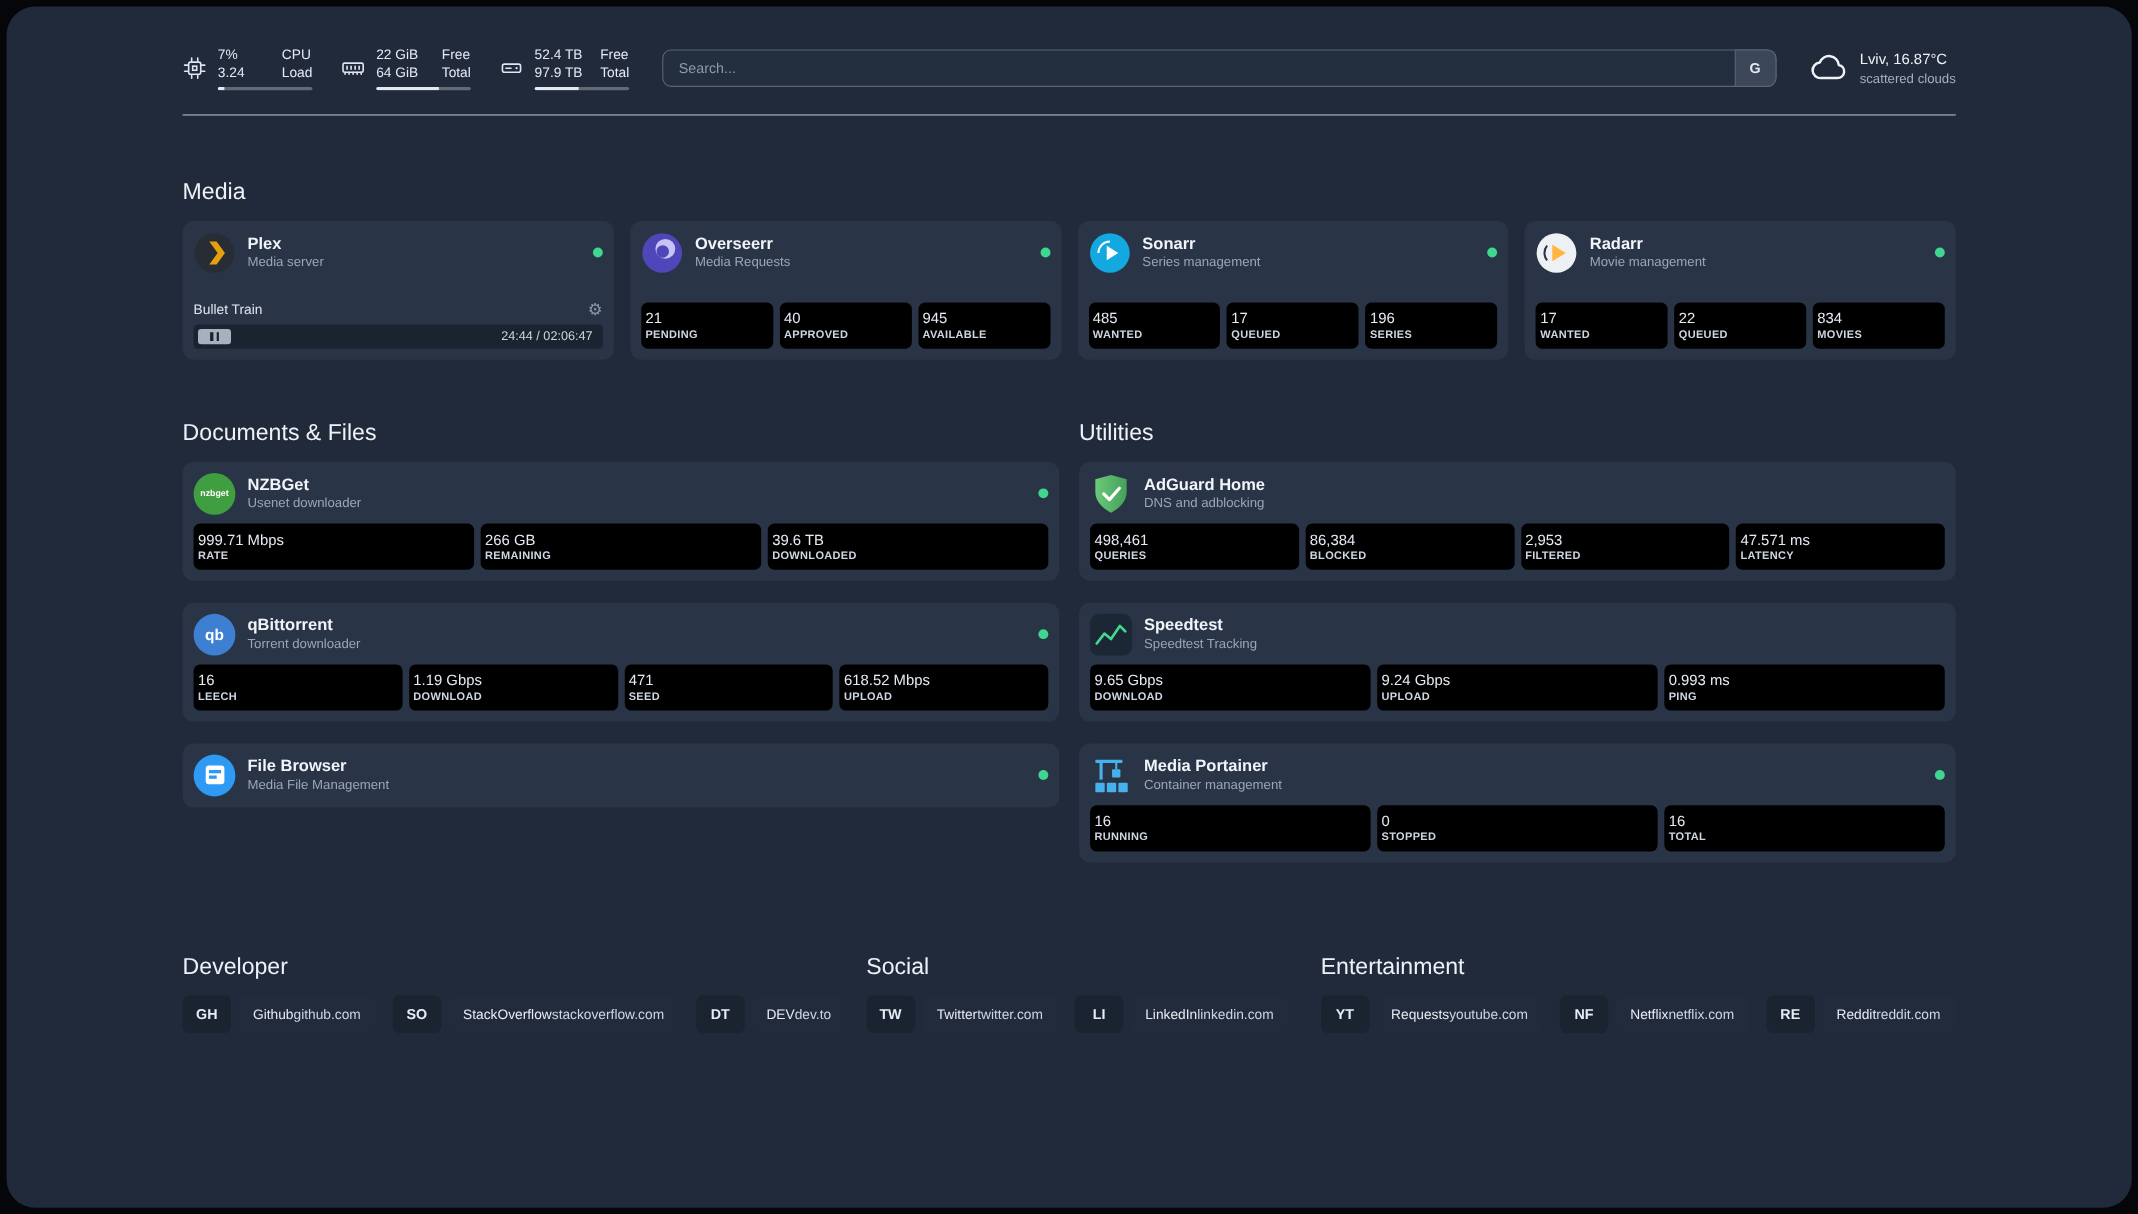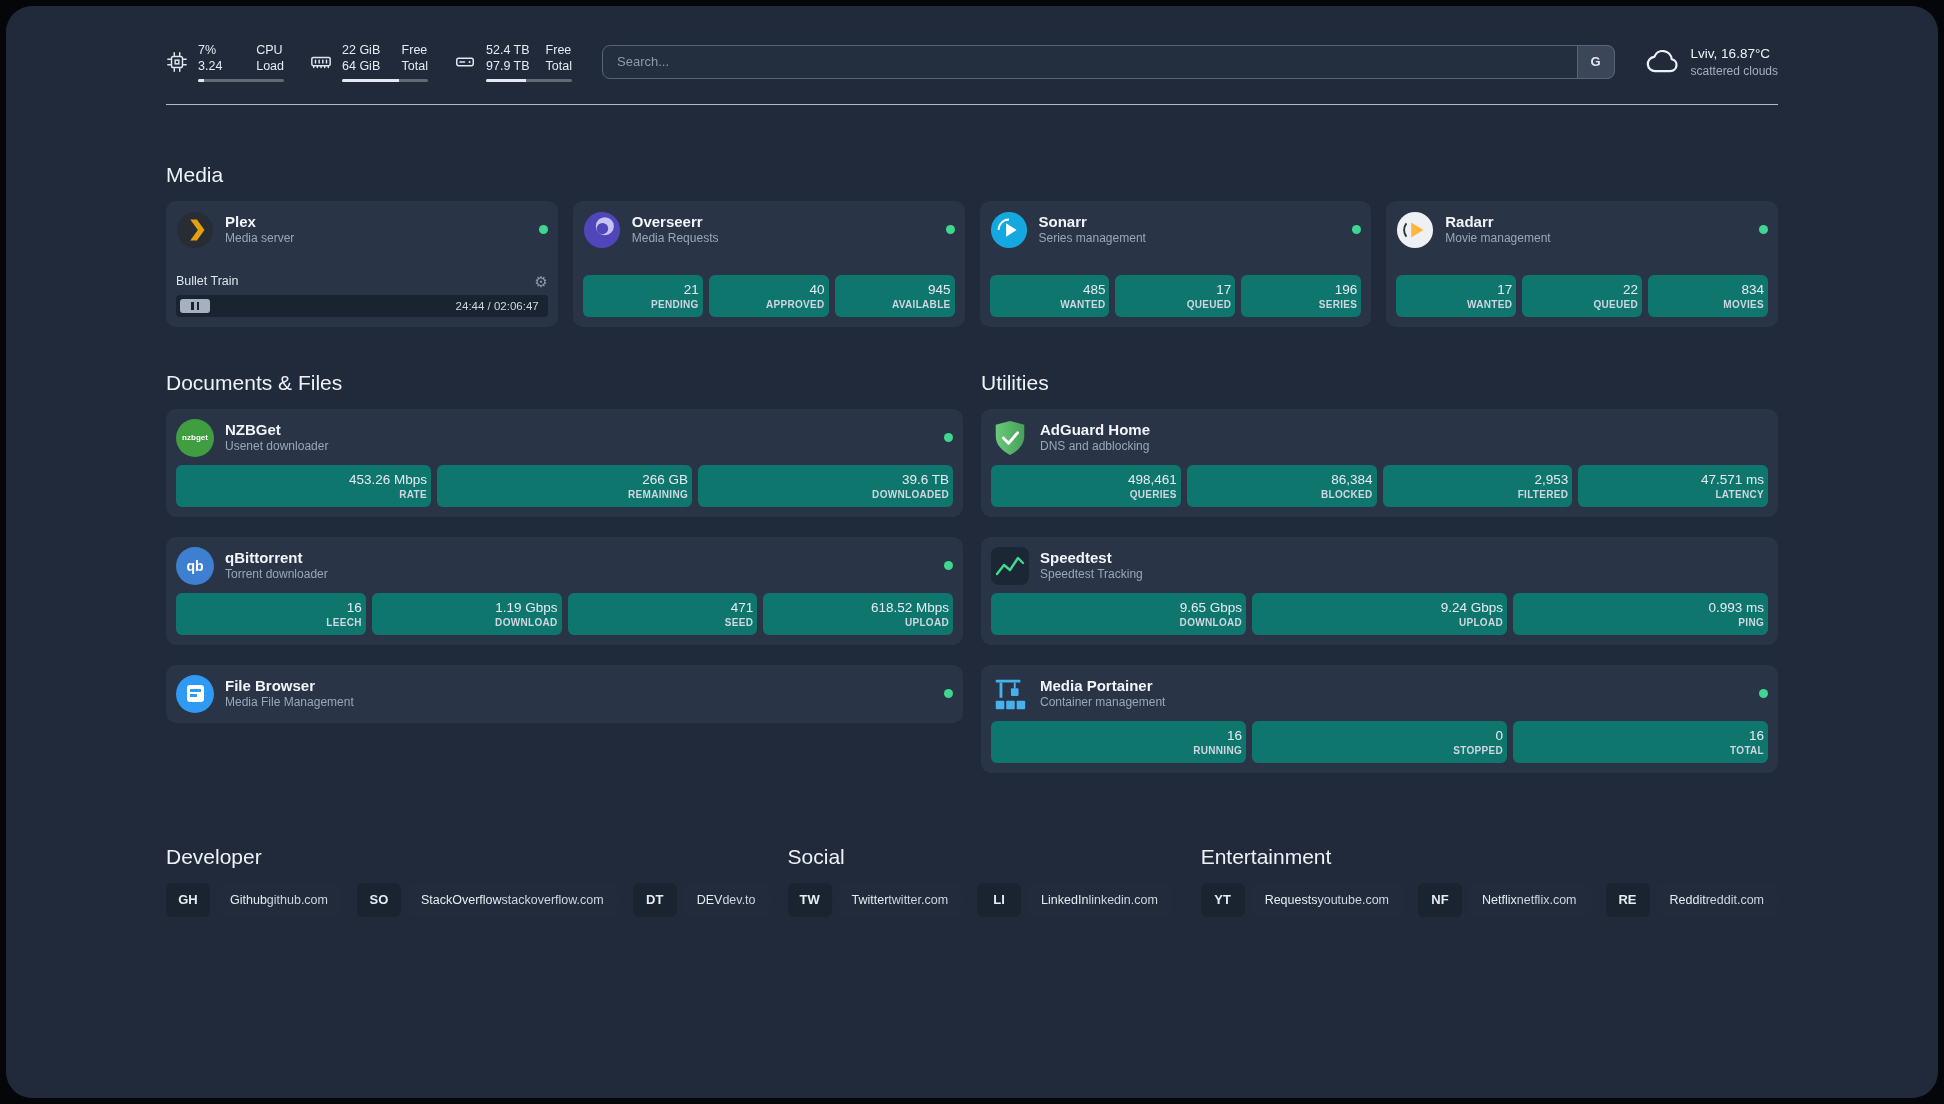--- a/index.html
+++ b/index.html
@@ -24,39 +24,39 @@
   .engine{position:absolute;right:0;top:0;height:34px;width:38px;background:#3b4759;border:1px solid #57647a;
     border-radius:0 8px 8px 0;color:#e2e8f1;font-size:13px;font-weight:bold;cursor:pointer;font-family:inherit}
   .weather{display:flex;align-items:center;gap:10px}
   .weather-icon svg{width:36px;height:36px;display:block}
   .weather-text{display:flex;flex-direction:column;line-height:1.35}
   .weather-loc{font-size:13.5px;color:#eef2f8}
   .weather-cond{font-size:12px;color:#a3aebf}
   .divider{border:none;height:1px;background:#c9d2df;opacity:.85;margin-top:22px}
 
   
-  .section-title{font-size:21px;font-weight:500;color:#eef2f8;margin:4px 0 14px}
+  .section-title{font-size:21px;font-weight:500;color:#eef2f8;margin:15px 0 14px}
   .section-media{margin-top:58px}
   .grid-4{display:grid;grid-template-columns:repeat(4,1fr);gap:15px}
   .two-col{display:grid;grid-template-columns:1fr 1fr;gap:18px;margin-top:40px}
   .col-stack{display:flex;flex-direction:column;gap:20px}
 
   
   .card{background:#2a3447;border-radius:10px;padding:10px;display:flex;flex-direction:column;cursor:pointer}
   .card.tall{min-height:126px}
   .card-head{display:flex;align-items:center;gap:11px}
   .app-icon{width:38px;height:38px;flex:0 0 38px;display:flex;align-items:center;justify-content:center}
   .app-icon svg{width:38px;height:38px;display:block}
   .icon-circle{width:38px;height:38px;border-radius:50%;display:flex;align-items:center;justify-content:center}
   .card-titles{display:flex;flex-direction:column;line-height:1.3}
   .card-name{font-size:15px;font-weight:bold;color:#f1f5fa}
   .card-sub{font-size:12px;color:#9aa6b8}
   .status-dot{width:9px;height:9px;border-radius:50%;background:#3fd68f;margin-left:auto}
   .stats{display:flex;gap:6px;margin-top:auto;padding-top:8px}
-  .stat{flex:1;background:#0f766e;border-radius:6px;padding:7px 4px;text-align:right;
+  .stat{flex:1;background:#000000;border-radius:6px;padding:7px 4px;text-align:left;
     display:flex;flex-direction:column;gap:2px}
   .stat-value{font-size:13.5px;color:#e6ebf3}
   .stat-label{font-size:10px;font-weight:bold;letter-spacing:.3px;color:#ced6e2}
 
   
   .player{margin-top:auto;padding-top:6px}
   .player-top{display:flex;align-items:center;justify-content:space-between}
   .track{font-size:12.5px;color:#dfe5ee}
   .gear{font-size:15px;color:#8d99ab;cursor:pointer;line-height:1}
   .player-bar{margin-top:6px;height:22px;background:#1a2330;border-radius:4px;display:flex;align-items:center;
@@ -335,21 +335,21 @@
                   </span>
               </span>
               <div class="card-titles">
                 <span class="card-name">NZBGet</span>
                 <span class="card-sub">Usenet downloader</span>
               </div>
               <span class="status-dot"></span>
             </div>
             <div class="stats">
               <div class="stat">
-                <span class="stat-value">453.26 Mbps</span>
+                <span class="stat-value">999.71 Mbps</span>
                 <span class="stat-label">RATE</span>
               </div>
               <div class="stat">
                 <span class="stat-value">266 GB</span>
                 <span class="stat-label">REMAINING</span>
               </div>
               <div class="stat">
                 <span class="stat-value">39.6 TB</span>
                 <span class="stat-label">DOWNLOADED</span>
               </div>

